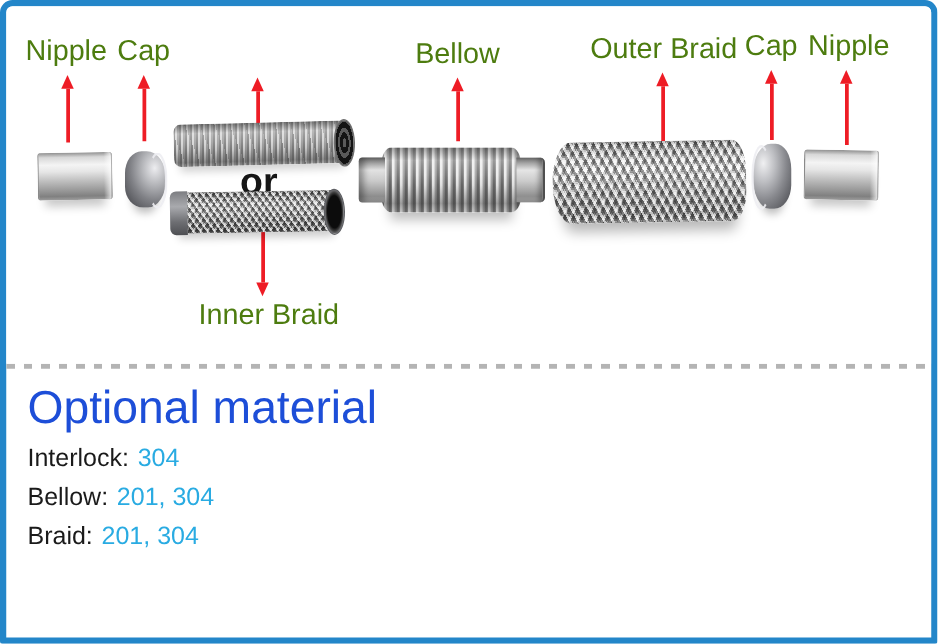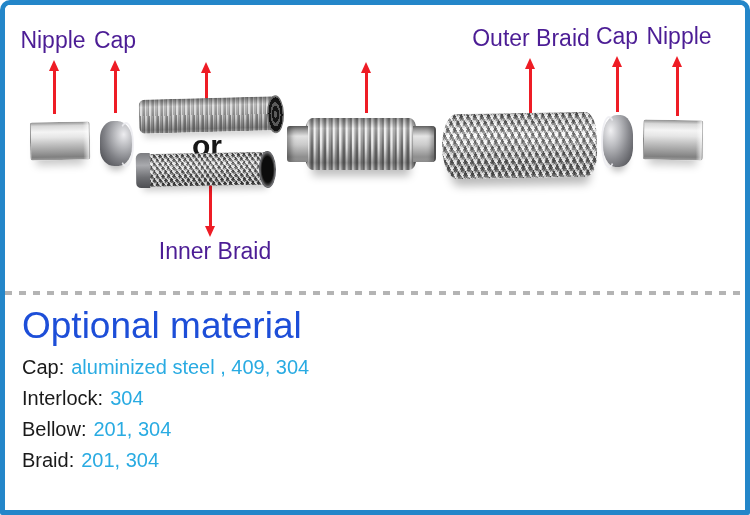--- a/index.html
+++ b/index.html
@@ -11,21 +11,21 @@
     border-radius:10px 10px 2px 2px;
     background:#ffffff;
     overflow:hidden;
     font-family:"Liberation Sans", sans-serif;
   }
   
   .diagram { position:relative; width:740px; height:286px; background:#fff; }
 
   .dlabel {
     position:absolute; transform:translateX(-50%);
-    color:#4c1d95; font-size:23px; line-height:1.1; white-space:nowrap;
+    color:#4d7c0f; font-size:23px; line-height:1.1; white-space:nowrap;
   }
   .or-label {
     position:absolute; transform:translateX(-50%);
     color:#161616; font-size:30px; font-weight:600; line-height:1;
   }
 
   
   .arr { position:absolute; width:3px; background:#ee1c25; }
   .arr-up::before {
     content:""; position:absolute; top:-11px; left:-4px;
@@ -166,20 +166,21 @@
 </style>
 </head>
 <body>
 
 <div class="frame">
 
   <div class="diagram">
 
     <div class="dlabel" style="left:48px; top:23px;">Nipple</div>
     <div class="dlabel" style="left:110px; top:23px;">Cap</div>
+    <div class="dlabel" style="left:361px; top:25px;">Bellow</div>
     <div class="dlabel" style="left:526px; top:21px;">Outer Braid</div>
     <div class="dlabel" style="left:612px; top:19px;">Cap</div>
     <div class="dlabel" style="left:674px; top:19px;">Nipple</div>
     <div class="dlabel" style="left:210px; top:234px;">Inner Braid</div>
     <div class="or-label" style="left:202px; top:126px;">or</div>
 
     <div class="arr arr-up a1"></div>
     <div class="arr arr-up a2"></div>
     <div class="arr arr-up a3"></div>
     <div class="arr arr-up a4"></div>
@@ -196,23 +197,20 @@
     <div class="part outerbraid"></div>
     <div class="part cap cap-right"></div>
     <div class="part nipple nipple-right"></div>
   </div>
 
   <div class="divider"></div>
 
   <div class="materials">
     <h1>Optional material</h1>
 
-    <div class="mat-row">
-      <span class="label">Cap:</span><span class="value">aluminized steel , 409, 304</span>
-    </div>
     <div class="mat-row">
       <span class="label">Interlock:</span><span class="value">304</span>
     </div>
     <div class="mat-row">
       <span class="label">Bellow:</span><span class="value">201, 304</span>
     </div>
     <div class="mat-row">
       <span class="label">Braid:</span><span class="value">201, 304</span>
     </div>
   </div>

